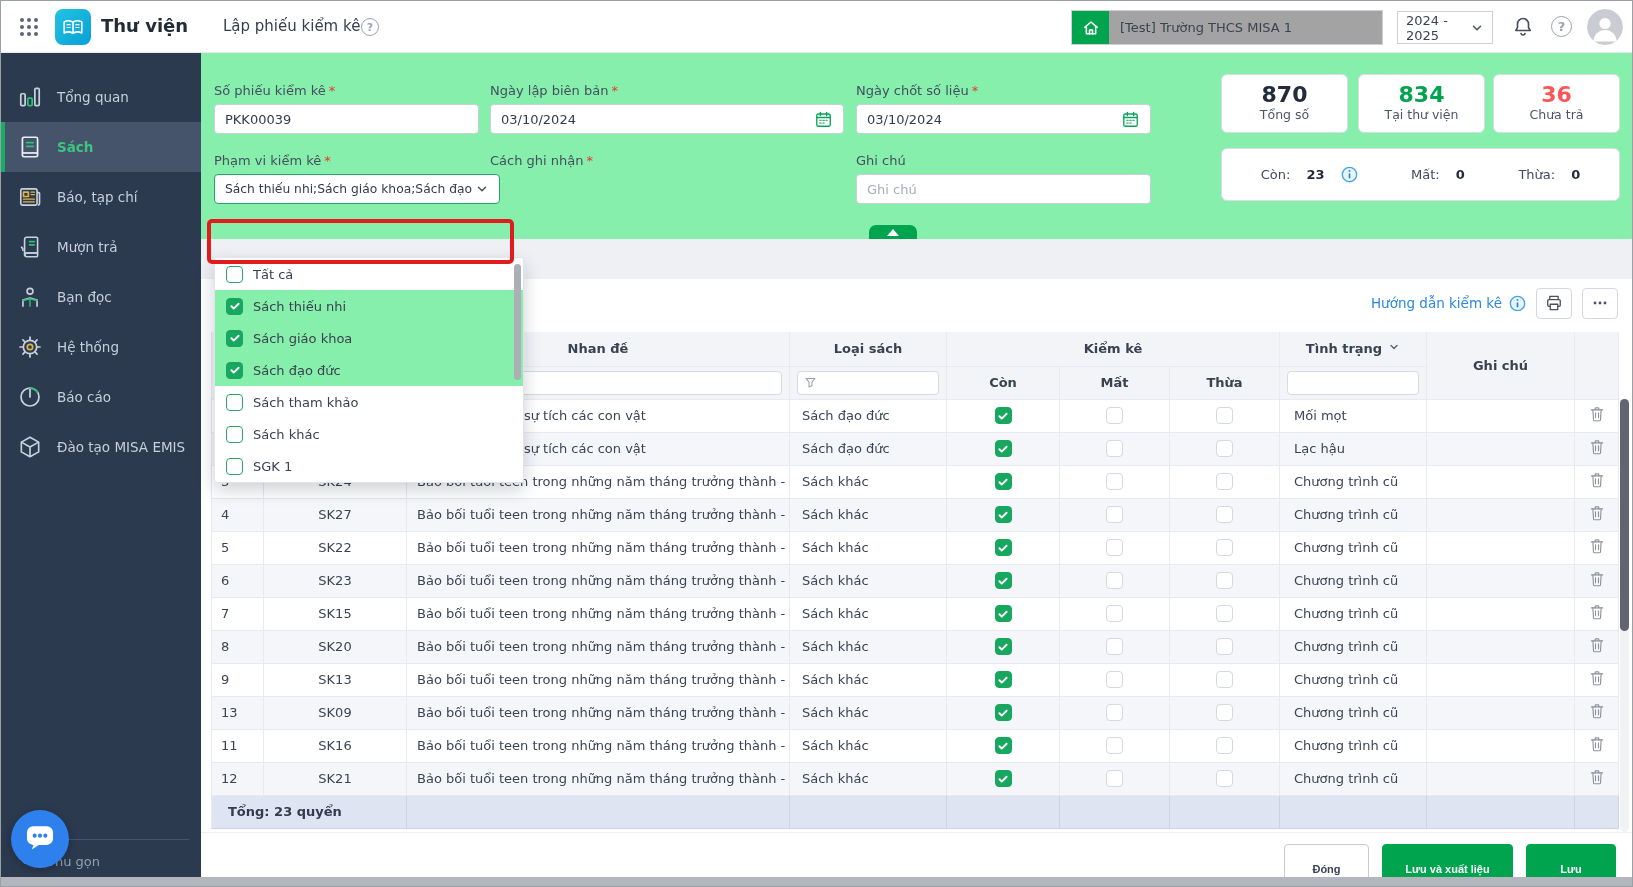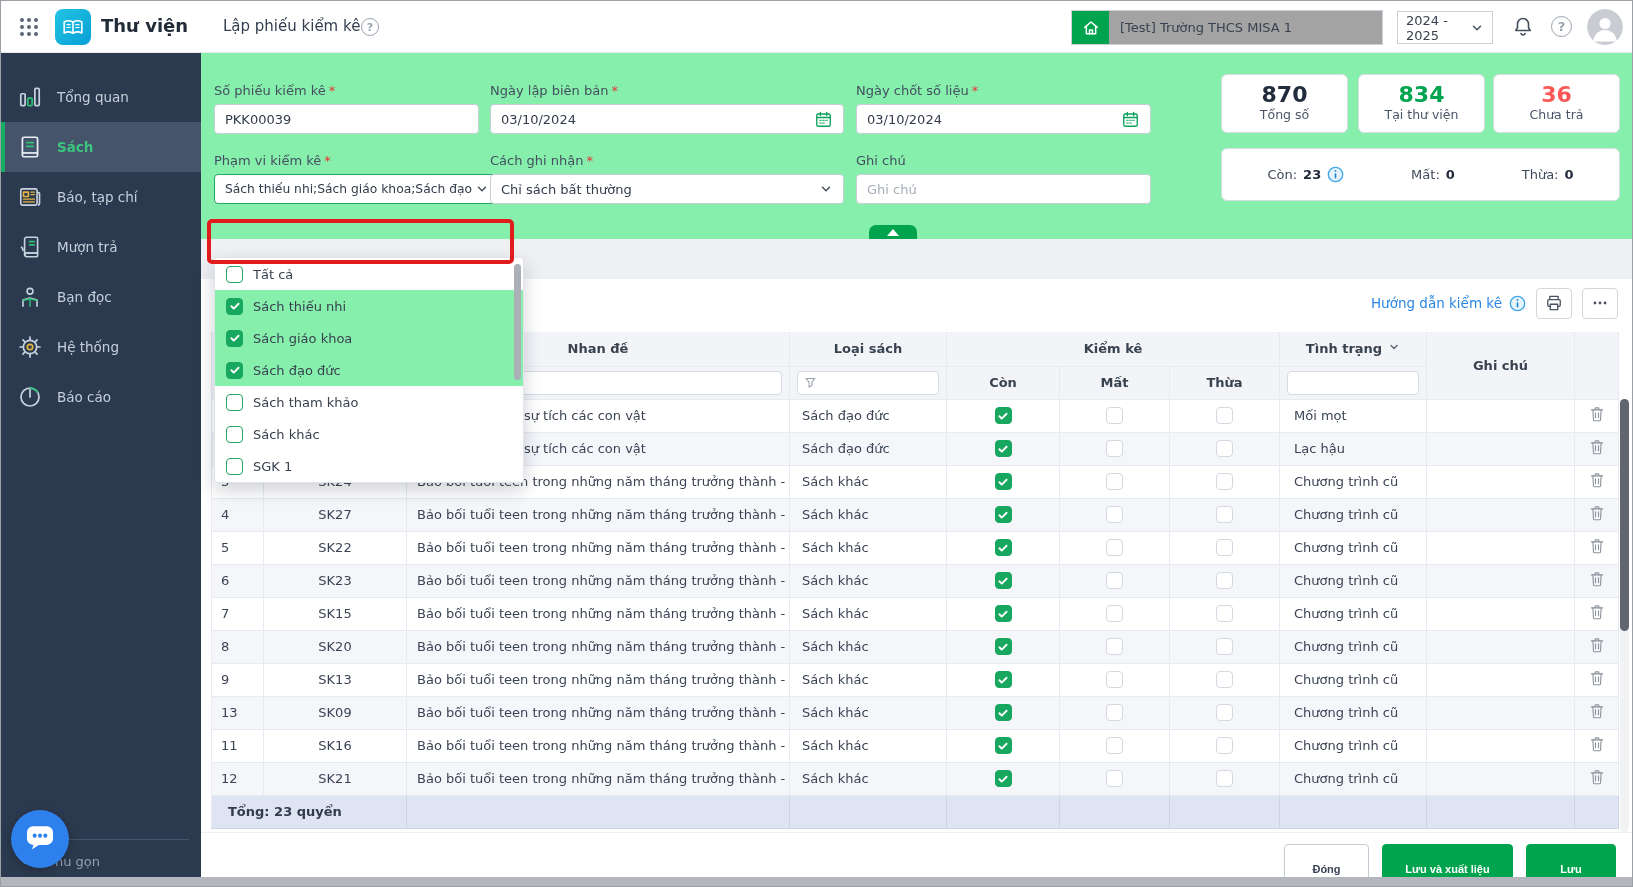--- a/index.html
+++ b/index.html
@@ -56,21 +56,21 @@
   .pham-vi .pv-txt{white-space:nowrap;overflow:hidden;flex:1}
   .red-box{position:absolute;left:206px;top:218px;width:307px;height:45px;border:4px solid #e11c1c;border-radius:5px;z-index:70;pointer-events:none}
   .collapse-tab{position:absolute;left:668px;top:172px;width:48px;height:14px;background:var(--green);border-radius:7px 7px 0 0;display:flex;align-items:flex-end;justify-content:center;cursor:pointer}
   .collapse-tab .tri{width:0;height:0;border-left:6px solid transparent;border-right:6px solid transparent;border-bottom:7px solid #fff;margin-bottom:3px}
 
   
   .stat-card{position:absolute;top:21px;width:127px;height:59px;border:1px solid #d8dce3;border-radius:6px;background:#fff;display:flex;flex-direction:column;align-items:center;justify-content:center;gap:2px}
   .stat-card .val{font-size:22px;font-weight:bold;line-height:20px}
   .stat-card .lbl{font-size:12.5px;color:#4a5568}
   .sum-card{position:absolute;left:1020px;top:95px;width:399px;height:53px;border:1px solid #d8dce3;border-radius:6px;background:#fff;display:flex;align-items:center;justify-content:space-around;padding:0 12px}
-  .sum-item{display:flex;align-items:center;gap:6px;font-size:13px;color:#3f4a5c}
+  .sum-item{display:flex;align-items:center;gap:16px;font-size:13px;color:#3f4a5c}
   .sum-item .s-val{font-weight:bold;color:#222c3c}
   .sum-item .s-info{width:17px;height:17px}
   .sum-item .s-info svg{width:17px;height:17px;display:block}
 
   
   .dd-panel{position:absolute;left:213px;top:256px;width:310px;height:226px;background:#fff;border:1px solid #e2e4e9;border-radius:3px;box-shadow:0 7px 18px rgba(15,25,45,.2);z-index:60}
   .dd-item{height:32px;display:flex;align-items:center;gap:10px;padding-left:11px;font-size:13px;color:#39424f;cursor:pointer}
   .dd-item.on{background:#86efac}
   .dd-cb{width:17px;height:17px;border:1.5px solid #27a566;border-radius:4px;background:#fff;flex:none;display:flex;align-items:center;justify-content:center}
   .dd-cb.on{background:#17a75f;border-color:#17a75f}
@@ -246,20 +246,27 @@
 
   <div class="sb-item">
     <span class="sb-ic"><svg viewBox="0 0 24 24" fill="none" stroke-width="1.6" stroke-linecap="round">
               <circle cx="12" cy="12" r="8.3" stroke="#c8d2df"></circle>
               <path d="M12 12V3.7" stroke="#c8d2df"></path>
               <path d="M12 3.7a8.3 8.3 0 0 1 6.9 3.7" stroke="#2fbf77"></path>
             </svg></span>
     <span class="sb-label">Báo cáo</span>
   </div>
 
+  <div class="sb-item">
+    <span class="sb-ic"><svg viewBox="0 0 24 24" fill="none" stroke="#c8d2df" stroke-width="1.5" stroke-linejoin="round">
+              <path d="M12 3l8 4.5v9L12 21l-8-4.5v-9L12 3z"></path>
+              <path d="M4 7.5l8 4.5 8-4.5M12 12v9"></path>
+            </svg></span>
+    <span class="sb-label">Đào tạo MISA EMIS</span>
+  </div>
 </nav>
     <div class="sb-divider"></div>
     <span class="collapse-arrows">«</span>
     <span class="collapse-label">Thu gọn</span>
   </aside>
 
   <section class="form-panel">
     <span class="f-label" style="left:13px;top:30px"><span>Số phiếu kiểm kê</span><span class="req">*</span></span>
     <div class="f-input" style="left:13px;top:51px;width:265px">
       <input value="PKK00039" style="">
@@ -293,28 +300,20 @@
     <div class="f-input pham-vi">
       <span class="pv-txt">Sách thiếu nhi;Sách giáo khoa;Sách đạo đức</span>
       <span class="chev">
           <svg viewBox="0 0 16 16" fill="none" stroke="#4a5463" stroke-width="1.8" stroke-linecap="round" stroke-linejoin="round">
             <path d="M4 6l4 4 4-4"></path>
           </svg>
         </span>
     </div>
 
     <span class="f-label" style="left:289px;top:100px"><span>Cách ghi nhận</span><span class="req">*</span></span>
-    <div class="f-input" style="left:289px;top:121px;width:354px">
-      <span>Chỉ sách bất thường</span>
-      <span class="chev">
-          <svg viewBox="0 0 16 16" fill="none" stroke="#4a5463" stroke-width="1.8" stroke-linecap="round" stroke-linejoin="round">
-            <path d="M4 6l4 4 4-4"></path>
-          </svg>
-        </span>
-    </div>
 
     <span class="f-label" style="left:655px;top:100px">Ghi chú</span>
     <div class="f-input" style="left:655px;top:121px;width:295px">
       <input placeholder="Ghi chú" style="">
     </div>
 
     <div class="stat-card" style="left:1020px">
       <span class="val" style="color: rgb(34, 44, 60);">870</span>
       <span class="lbl">Tổng số</span>
     </div>

